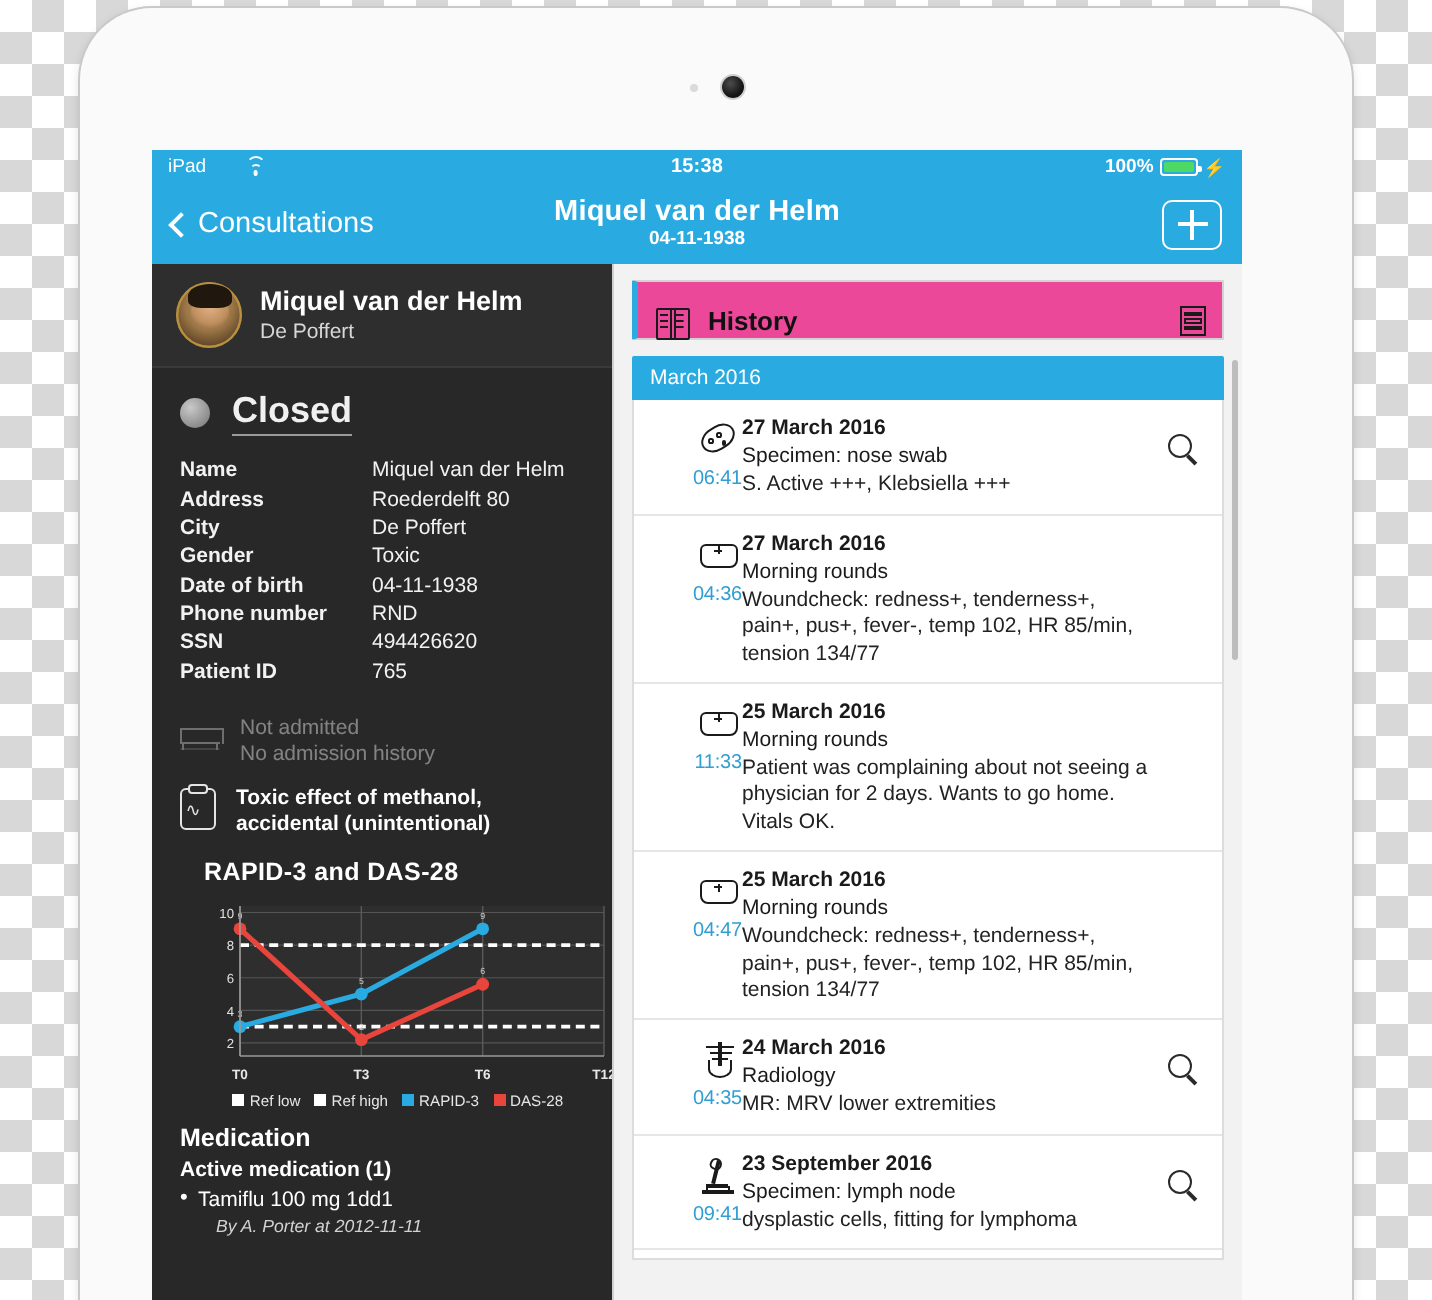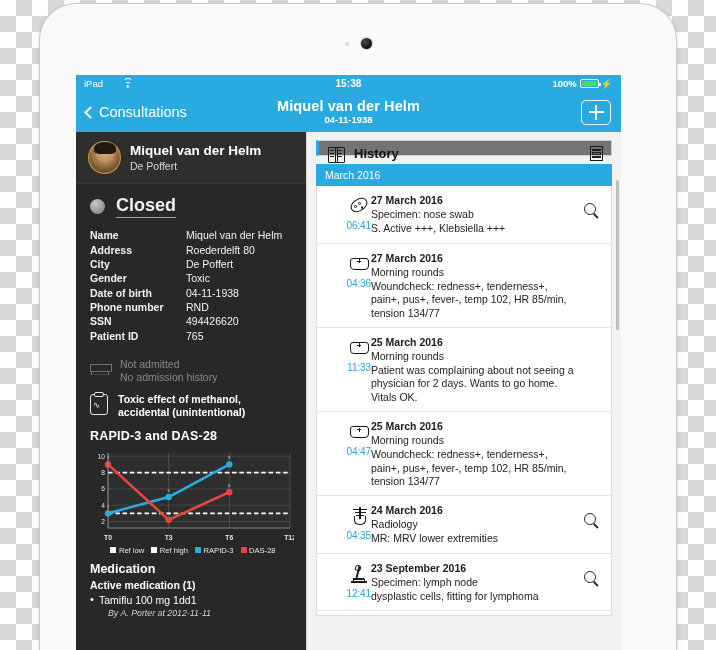--- a/index.html
+++ b/index.html
@@ -205,21 +205,21 @@
   }
   .ico-clip .top {
     position:absolute; left:4px; top:-2.5px; width:10px; height:5px;
     border:1.5px solid #e4e4e4; border-radius:2px; background:#282828;
   }
   .ico-clip .ecg {
     position:absolute; left:2.8px; top:7px; font-size:9px; color:#e4e4e4; line-height:1;
   }
 
   
-  #chartSection { padding: 9px 10px 0 14px; }
+  #chartSection { padding: 9px 10px 0 14px; margin-left: 12px; }
   #chartTitle { font-size: 12.5px; font-weight: bold; letter-spacing: .2px; }
   #chartBox { margin-top: 4px; width: 204px; height: 96px; position: relative; }
   #chartSvg { display: block; }
   #legend {
     display: flex; gap: 7px; justify-content: center; align-items: center;
     margin-top: 3px; font-size: 7.6px; color: #e6e6e6;
   }
   .lg { display: flex; align-items: center; gap: 2.5px; }
   .lg i { width: 6px; height: 6px; display: inline-block; }
 
@@ -232,21 +232,21 @@
     content: "•"; position: absolute; left: 0; top: -1px; font-size: 11px;
   }
   #medBy { font-size: 8.8px; font-style: italic; color: #d2d2d2; padding-left: 18px; margin-top: 1px; }
 
   
   #right {
     flex: 1; background: #f2f2f2; position: relative; overflow: hidden;
     border-left: 1px solid #d0d0d0;
   }
   #historyBar {
-    margin: 8px 9px 0 9px; height: 16px; background: #737373;
+    margin: 8px 9px 0 9px; height: 30px; background: #ec4899;
     border: 1px solid #d3d3d3; border-left: 3px solid #29abe2;
     display: flex; align-items: center; padding: 11px 8px 0 9px;
     border-radius: 1px;
   }
   .book-icon { width: 17px; height: 14px; position: relative; flex: 0 0 17px; }
   .book-icon::before, .book-icon::after {
     content:""; position:absolute; top:0; width:7.6px; height:14px;
     border:1.3px solid #1a1a1a; border-radius:1px;
   }
   .book-icon::before { left:0; }
@@ -653,21 +653,21 @@
 
           <div class="hrow">
             <div class="hleft">
               <span class="ri ri-micro">
                 <span class="eye"></span>
                   <span class="arm"></span>
                   <span class="stage"></span>
                 <span class="foot"></span>
                   <span class="base"></span>
               </span>
-              <span class="htime">12:41</span>
+              <span class="htime">09:41</span>
             </div>
             <div class="hbody">
               <div class="hdate">23 September 2016</div>
               <div class="htype">Specimen: lymph node</div>
               <div class="hdesc">dysplastic cells, fitting for lymphoma</div>
             </div>
             <div class="hsearch">
               <span class="mag"></span>
             </div>
           </div>

